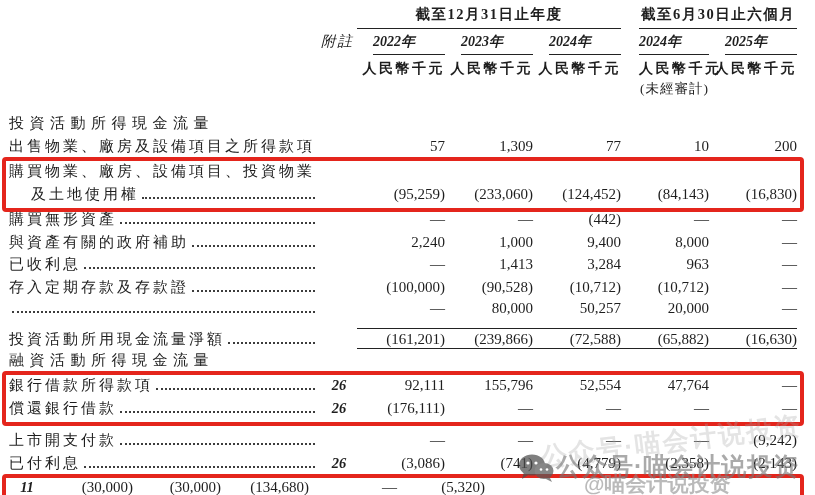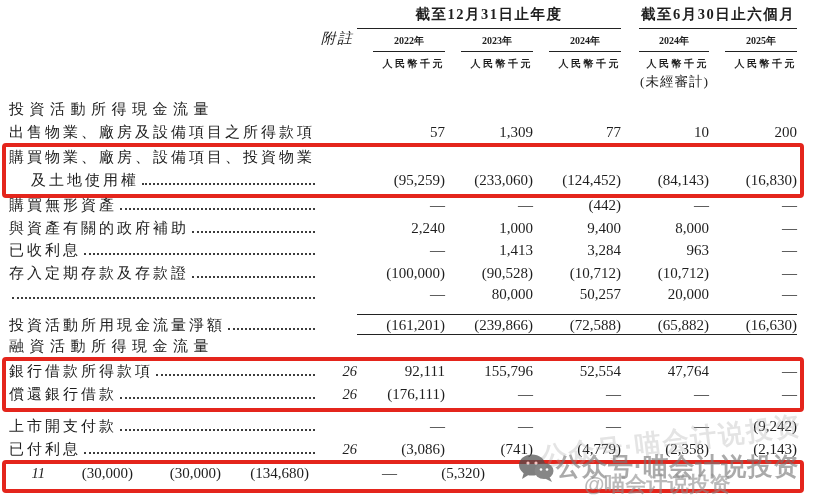--- a/index.html
+++ b/index.html
@@ -11,35 +11,35 @@
   
   .hrow { display:flex; align-items:flex-end; }
   .sp-label { width:312px; flex:0 0 312px; }
   .sp-note  { width:36px; flex:0 0 36px; }
   .grp1 { width:264px; flex:0 0 264px; }
   .grp2 { width:158px; flex:0 0 158px; margin-left:18px; }
   .grp-title { text-align:center; font-weight:bold; font-size:14.5px; letter-spacing:1.5px;
     border-bottom:1.5px solid #222; padding-bottom:4px; }
   .note-hdr { font-style:italic; font-size:14.5px; letter-spacing:2px; padding-bottom:4px; }
   .ycell { width:88px; flex:0 0 88px; display:flex; justify-content:flex-end; }
-  .yinner { width:72px; text-align:center; font-weight:bold; font-size:10px;
-    border-bottom:1.5px solid #222; padding:4px 0 3px 0; }
-  .ucell { width:88px; flex:0 0 88px; text-align:right; font-weight:bold; font-size:10px;
+  .yinner { width:72px; text-align:left; font-weight:bold; font-size:14px;
+    border-bottom:1.5px solid #222; padding:4px 0 3px 0;font-style:italic; }
+  .ucell { width:88px; flex:0 0 88px; text-align:right; font-weight:bold; font-size:14px;
     letter-spacing:2.5px; padding-top:5px; white-space:nowrap; }
   .subcell { width:88px; flex:0 0 88px; text-align:right; font-size:13.5px; letter-spacing:1px;
     padding-top:2px; white-space:nowrap; }
 
   
   .row { display:flex; align-items:baseline; height:22.5px; }
   .lbl { width:312px; flex:0 0 312px; display:flex; align-items:baseline; overflow:hidden; }
   .lbl .t { font-size:15px; letter-spacing:3px; white-space:nowrap; }
   .sec .t { letter-spacing:5.5px; }
   .indent { padding-left:22px; }
   .dots { flex:1; border-bottom:2px dotted #3c3c3c; margin:0 6px 4px 3px; min-width:0; }
-  .note { width:36px; flex:0 0 36px; text-align:right; font-style:italic; font-size:14.5px; }
+  .note { width:36px; flex:0 0 36px; text-align:center; font-style:italic; font-size:14.5px;font-weight:bold; }
   .v { width:88px; flex:0 0 88px; text-align:right; font-size:15px; white-space:nowrap; }
   .rt { border-top:1.2px solid #222; padding-top:2px; }
   .rb { border-bottom:1.2px solid #222; }
   .netrow { height:26px; align-items:flex-end; }
   .gap-top { margin-top:2px; }
 
   
   .redbox { border:4px solid #e4251c; border-radius:4px; margin:-2px -7px -2px -7px; padding:1px 3px; }
 
   
@@ -102,21 +102,21 @@
     <div class="hrow">
       <div class="sp-label"></div>
       <div class="sp-note"></div>
       <div class="subcell"></div>
       <div class="subcell"></div>
       <div class="subcell"></div>
       <div class="subcell" style="margin-left:18px;flex-basis:70px;width:70px">(未經審計)</div>
       <div class="subcell"></div>
     </div>
 
-    <div class="row sec" style="margin-top:9px">
+    <div class="row sec" style="margin-top:16px">
       <div class="lbl">
           <span class="t">投資活動所得現金流量</span>
         </div>
     </div>
 
     <div class="row">
       <div class="lbl">
           <span class="t">出售物業、廠房及設備項目之所得款項</span>
         </div>
       <div class="note"></div>

